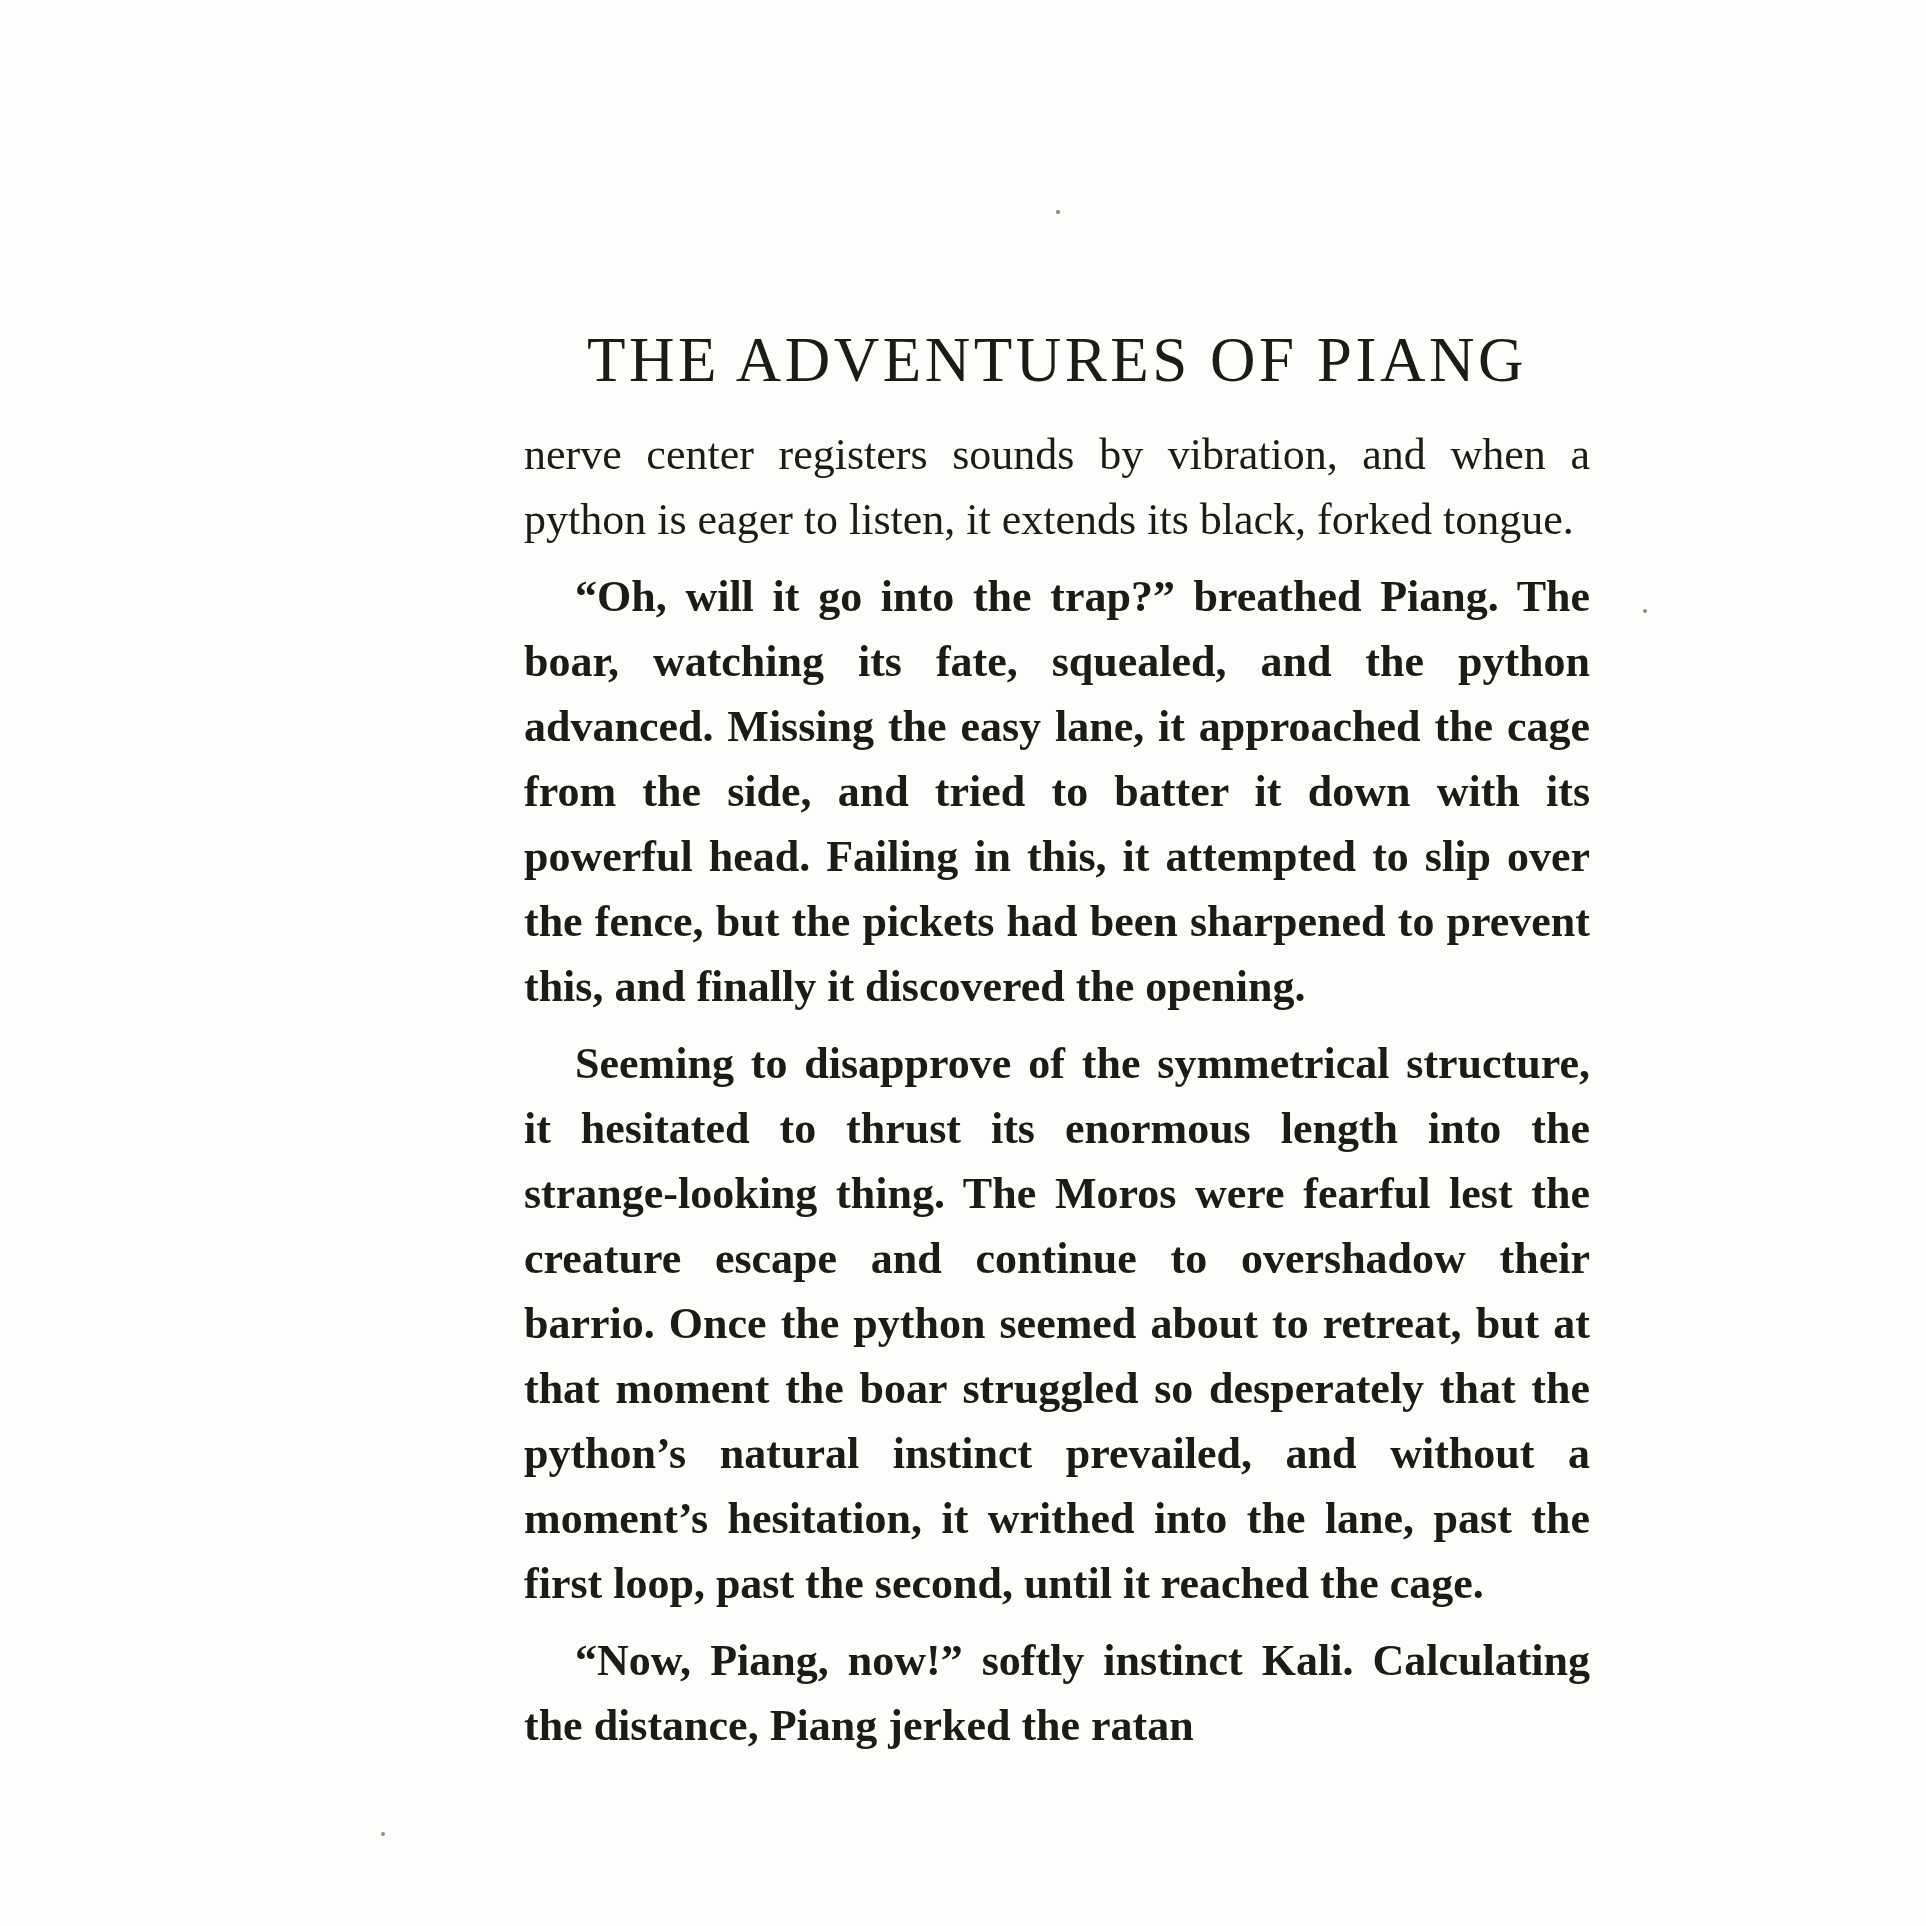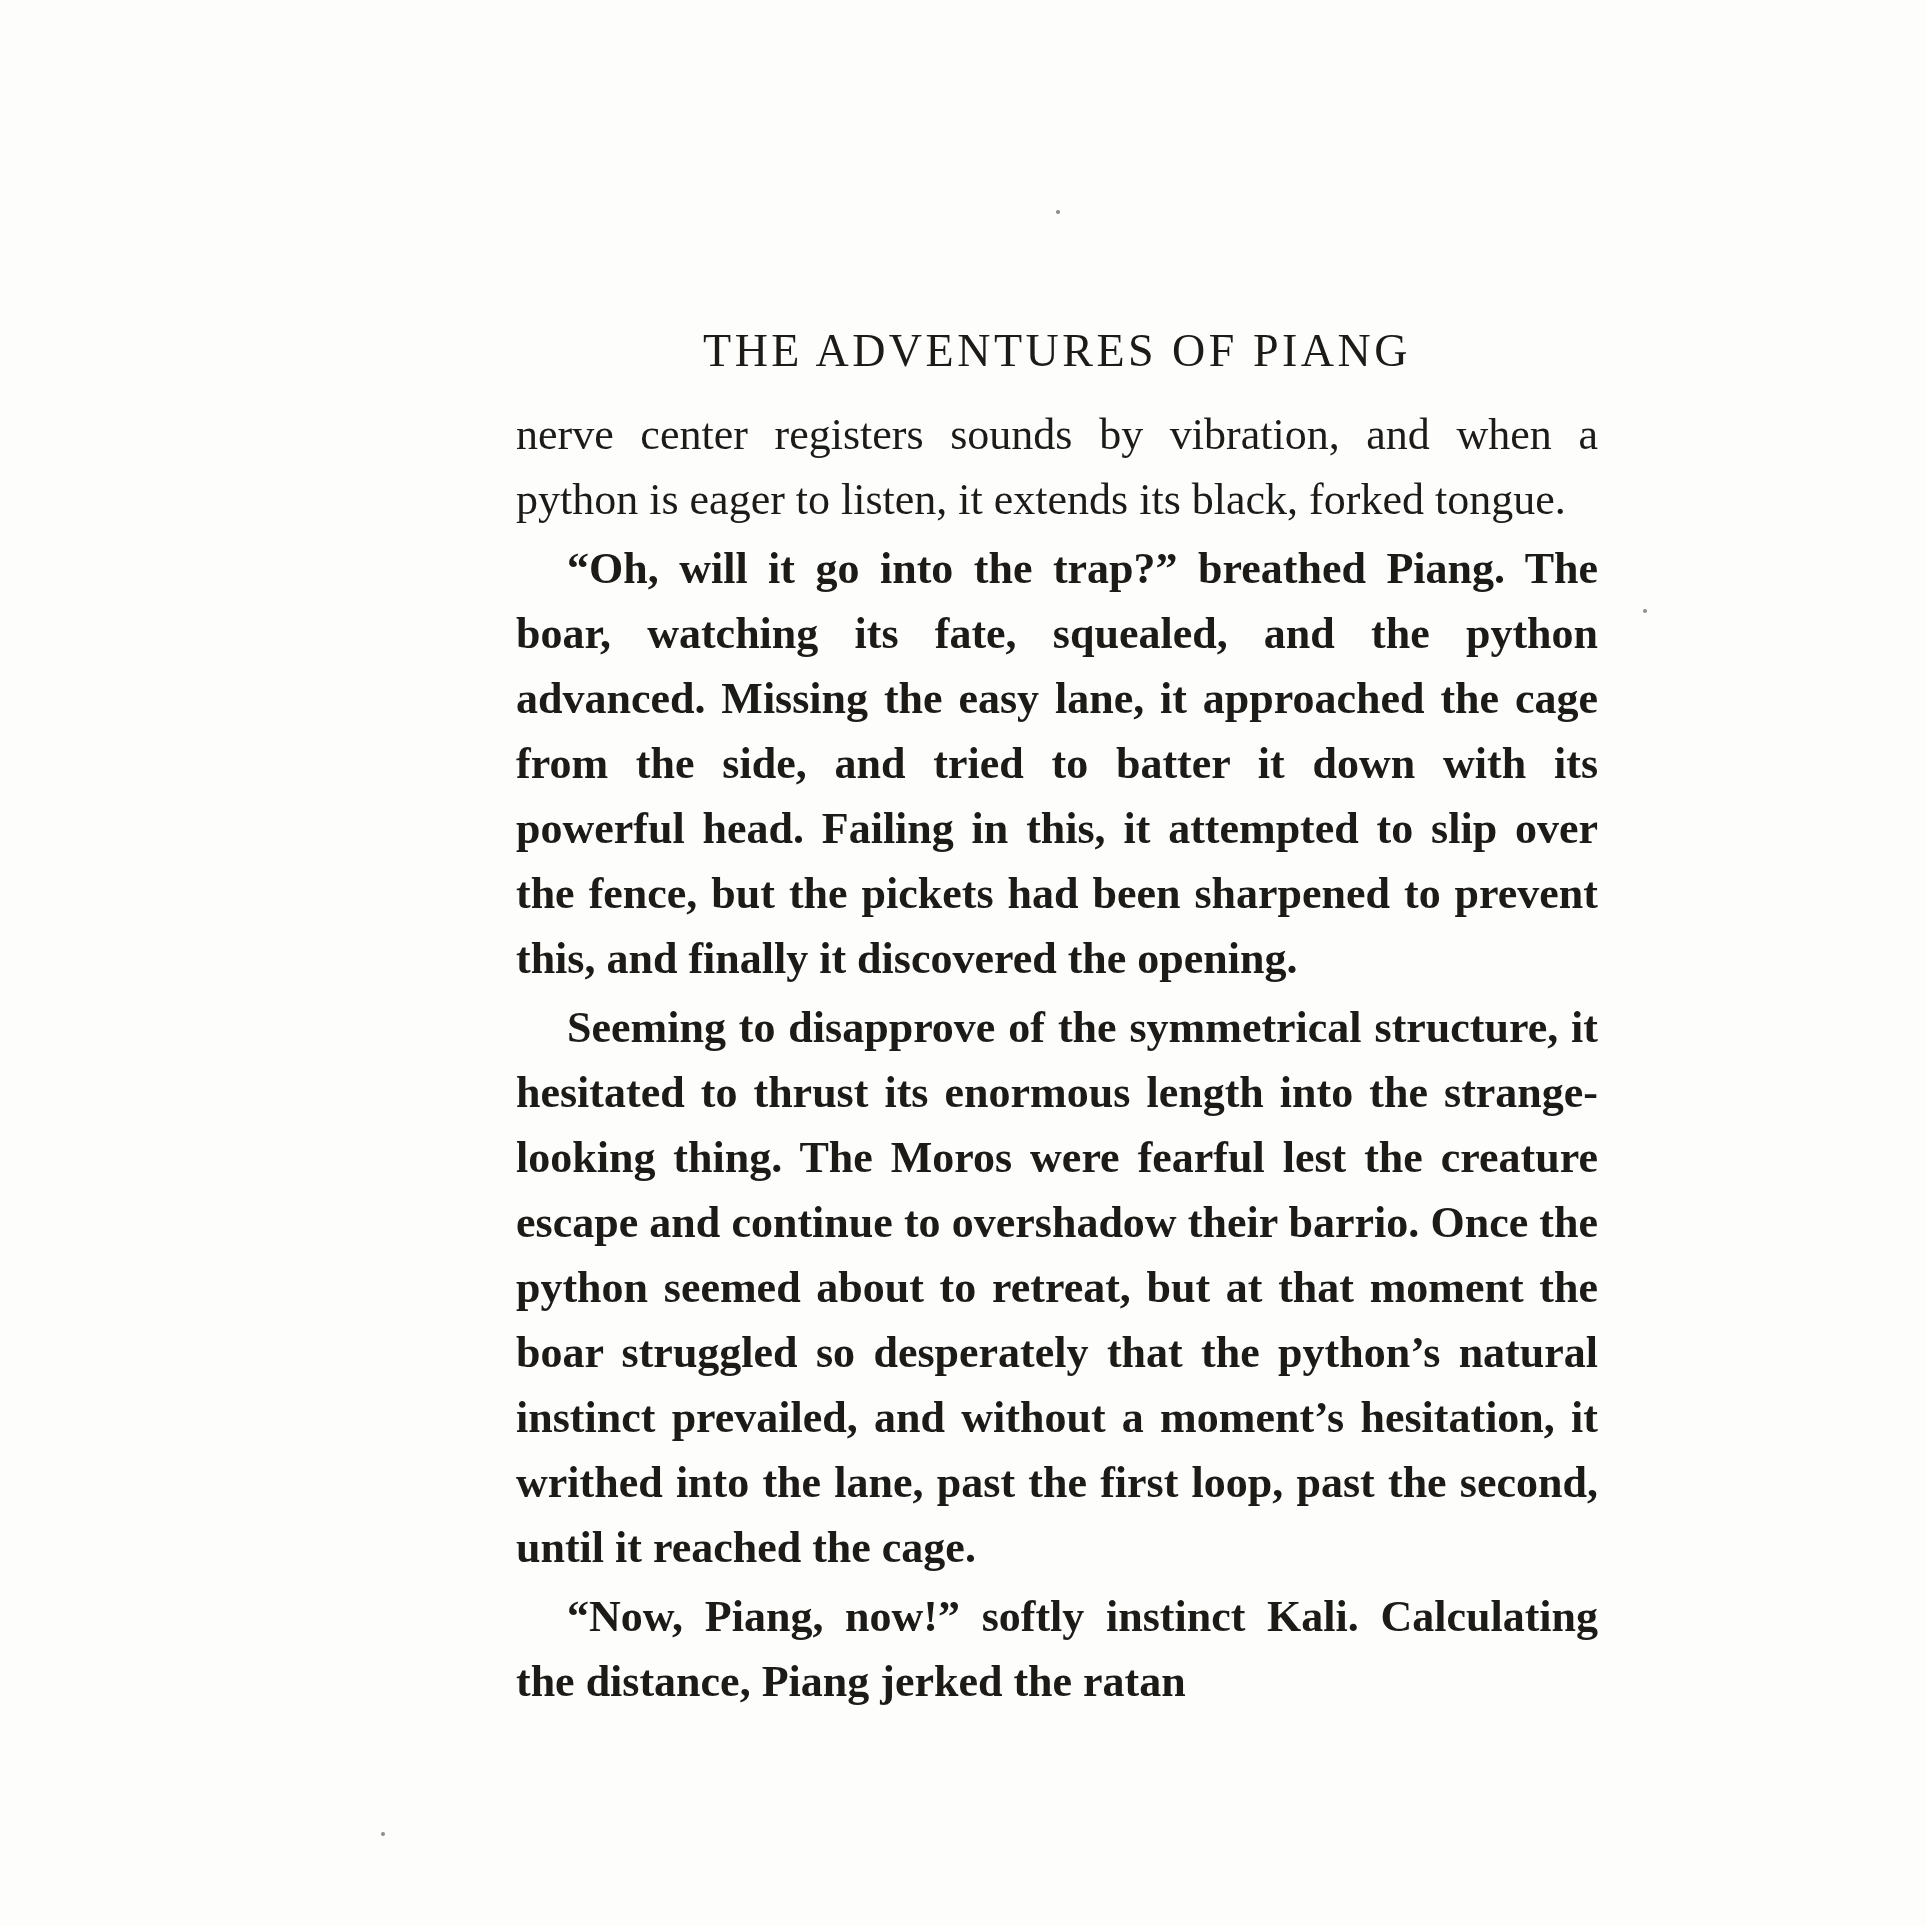--- a/index.html
+++ b/index.html
@@ -17,32 +17,32 @@
     color: #1d1b18;
   }
   .content {
     position: absolute;
     left: 512px;
     top: 324px;
     width: 1090px;
   }
   .title {
     margin: 0 0 25px 0;
-    font-size: 46px;
+    font-size: 63px;
     font-weight: 400;
     text-align: center;
     letter-spacing: 3.5px;
     white-space: nowrap;
   }
   .body-text {
     font-size: 44px;
     line-height: 65px;
     text-align: justify;
   }
-  .para { margin: 4px; }
+  .para { margin: 12px; }
   .para.indent { text-indent: 51px; font-weight: bold; }
   .speck {
     position: absolute;
     background: #8f8f89;
     border-radius: 50%;
   }
   .speck.s1 { left: 1056px; top: 210px;  width: 3.5px;  height: 3.5px; }
   .speck.s2 { left: 1643px; top: 609px; width: 4.2px; height: 4.2px; }
   .speck.s3 { left: 381px;  top: 1832px; width: 3.9px; height: 3.9px; }
 </style>

